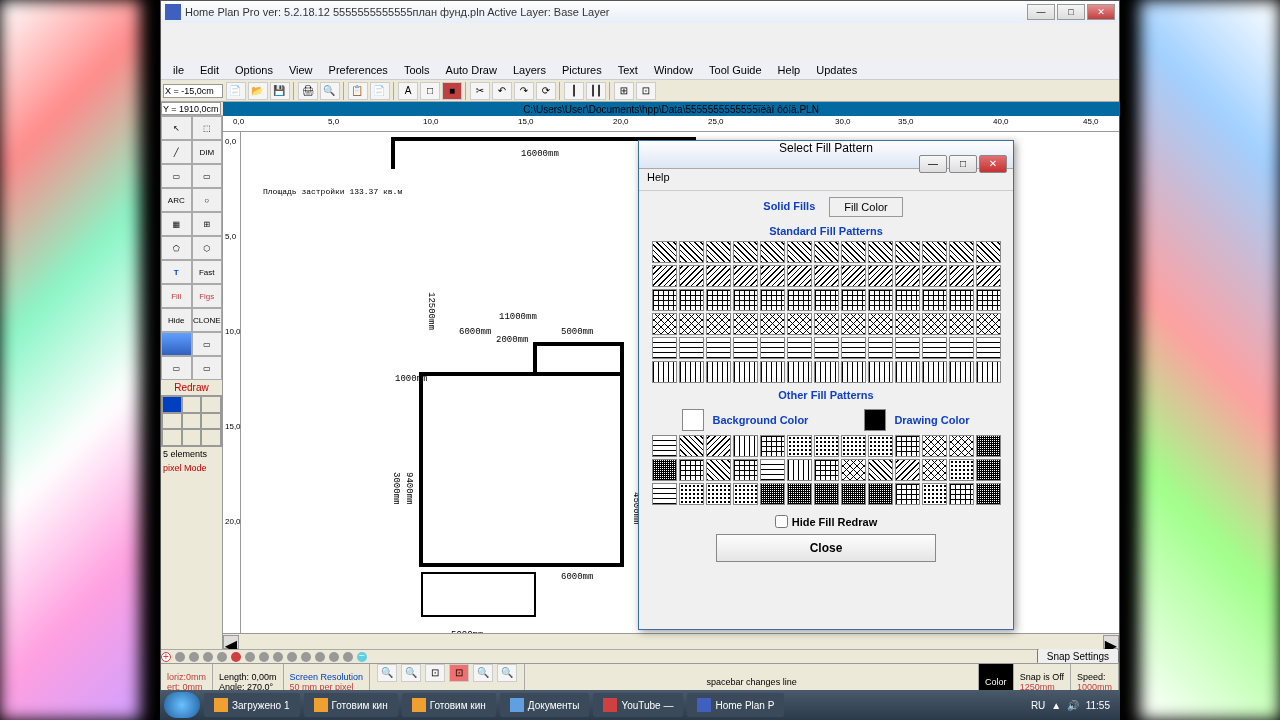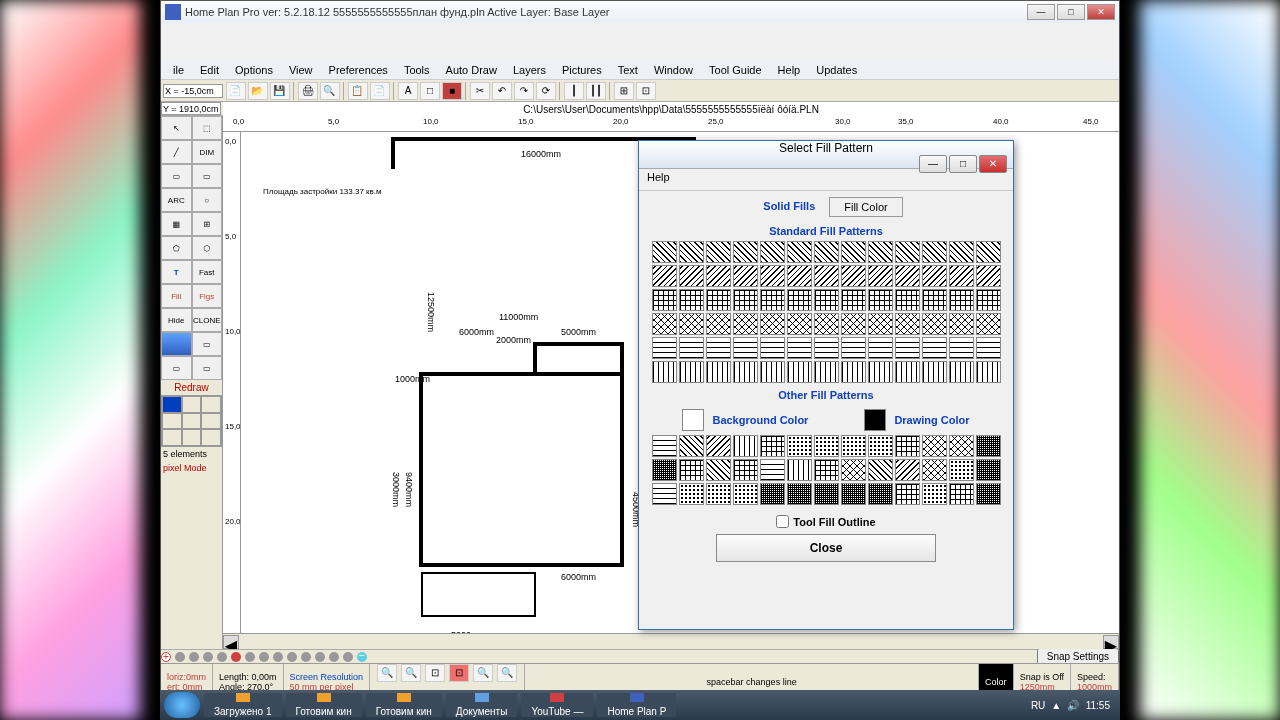--- a/index.html
+++ b/index.html
@@ -13,34 +13,34 @@
 .titlebar-text { flex: 1; color: #333; }
 .win-controls { display: flex; gap: 2px; }
 .win-btn { width: 28px; height: 16px; background: linear-gradient(to bottom, #f5f5f5, #ddd); border: 1px solid #999; font-size: 9px; text-align: center; line-height: 14px; cursor: pointer; }
 .win-btn.close { background: linear-gradient(to bottom, #e89090, #c04040); color: #fff; }
 .menubar { height: 20px; background: #eef0f5; display: flex; align-items: center; padding: 0 4px; font-size: 11px; gap: 0; border-bottom: 1px solid #ccc; margin-top: 37px; }
 .menubar span { padding: 2px 8px; cursor: pointer; }
 .toolbar { height: 22px; background: #ece9d8; display: flex; align-items: center; padding: 0 2px; border-bottom: 1px solid #aaa; }
 .tb-btn { width: 20px; height: 18px; border: 1px solid #ccc; margin: 0 1px; background: #f5f5f5; cursor: pointer; font-size: 10px; text-align: center; line-height: 16px; }
 .tb-sep { width: 2px; height: 18px; border-left: 1px solid #aaa; margin: 0 2px; }
 .coord-box { width: 60px; font-size: 9px; padding: 1px; background: #fff; border: 1px solid #999; margin-right: 2px; }
-.pathbar { height: 16px; background: #ffffff; font-size: 10px; text-align: center; line-height: 16px; border-bottom: 1px solid #999; }
+.pathbar { height: 16px; background: #0369a1; font-size: 10px; text-align: center; line-height: 16px; border-bottom: 1px solid #999; }
 .main-area { flex: 1; display: flex; overflow: hidden; }
 .tool-palette { width: 62px; background: #ece9d8; border-right: 1px solid #999; display: flex; flex-direction: column; font-size: 9px; }
 .tool-row { display: flex; height: 24px; }
 .tool-cell { flex: 1; border: 1px solid #aaa; background: #f0f0f0; display: flex; align-items: center; justify-content: center; cursor: pointer; font-size: 8px; text-align: center; }
 .canvas-wrap { flex: 1; display: flex; flex-direction: column; background: #fff; position: relative; }
 .ruler-h { height: 16px; background: #fff; border-bottom: 1px solid #999; position: relative; font-size: 8px; }
 .ruler-h span { position: absolute; top: 1px; }
 .ruler-v { width: 18px; background: #fff; border-right: 1px solid #999; position: relative; font-size: 8px; }
 .ruler-v span { position: absolute; left: 2px; }
 .canvas-body { flex: 1; display: flex; }
 .drawing { flex: 1; background: #fff; position: relative; overflow: hidden; }
 .plan-outline { position: absolute; border: 4px solid #000; }
-.dim-text { position: absolute; font-size: 9px; color: #000; }
+.dim-text { position: absolute; font-size: 9px; color: #000; font-family: Liberation Mono, monospace; }
 .scrollbar-h { height: 16px; background: #ece9d8; border-top: 1px solid #999; display: flex; align-items: center; }
 .statusbar { height: 36px; background: #ece9d8; border-top: 1px solid #999; display: flex; font-size: 9px; }
 .status-cell { padding: 0 6px; border-right: 1px solid #aaa; height: 100%; display: flex; flex-direction: column; justify-content: center; }
 .dots-row { height: 14px; display: flex; align-items: center; justify-content: center; gap: 4px; background: #ece9d8; border-top: 1px solid #aaa; }
 .dot { width: 10px; height: 10px; border-radius: 50%; background: #999; }
 .dot.red { background: #d04040; }
 .dot.plus { background: #fff; border: 1px solid #d04040; color: #d04040; font-size: 10px; line-height: 8px; text-align: center; }
 .dot.minus { background: #60d0e0; color: #fff; font-size: 10px; line-height: 8px; text-align: center; }
 
 
@@ -70,21 +70,21 @@
 .color-row { display: flex; align-items: center; gap: 8px; margin: 4px 0; width: 100%; justify-content: center; }
 .swatch { width: 22px; height: 22px; border: 1px solid #888; }
 .swatch.white { background: #fff; }
 .swatch.black { background: #000; }
 .color-label { color: #1040c0; font-weight: bold; font-size: 11px; }
 .hide-outline { display: flex; align-items: center; gap: 4px; margin: 10px 0 6px; font-weight: bold; }
 .close-btn { width: 220px; height: 28px; border: 1px solid #888; background: linear-gradient(to bottom,#fdfdfd,#e5e5e5); font-weight: bold; font-size: 12px; cursor: pointer; }
 
 .taskbar { position: absolute; bottom: 0; left: 160px; width: 960px; height: 30px; background: linear-gradient(to bottom, #4a5a6a, #2a3a4a); display: flex; align-items: center; font-size: 10px; color: #fff; padding: 0 4px; gap: 4px; }
 .start-orb { width: 36px; height: 26px; background: radial-gradient(circle, #6ac0ff, #2060a0); border-radius: 14px; }
-.task-item { height: 24px; padding: 0 10px; background: #3a4a5a; border-radius: 2px; display: flex; align-items: center; gap: 4px; cursor: pointer; flex-direction: column; }
+.task-item { height: 24px; padding: 0 10px; background: #3a4a5a; border-radius: 2px; display: flex; align-items: center; gap: 4px; cursor: pointer; }
 .task-icon { width: 14px; height: 14px; background: #f0a030; }
 .tray { margin-left: auto; display: flex; align-items: center; gap: 6px; padding: 0 6px; }
 </style>
 </head>
 <body>
 
 <div class="bg-left"></div>
 <div class="bg-right"></div>
 
 <div class="app-window">
@@ -465,21 +465,21 @@
         <div class="pattern-cell p-dense"></div>
         <div class="pattern-cell p-dense"></div>
         <div class="pattern-cell p-dense"></div>
         <div class="pattern-cell p-grid"></div>
         <div class="pattern-cell p-dots"></div>
         <div class="pattern-cell p-grid"></div>
         <div class="pattern-cell p-dense"></div>
       </div>
     <div class="hide-outline">
       <input type="checkbox" style="">
-      <span>Tool Fill Outline</span>
+      <span>Hide Fill Redraw</span>
     </div>
     <button class="close-btn">Close</button>
   </div>
 </div>
 
 <div class="taskbar">
   <div class="start-orb"></div>
   <div class="task-item">
       <div class="task-icon"></div>
       <span>Загружено 1</span>

